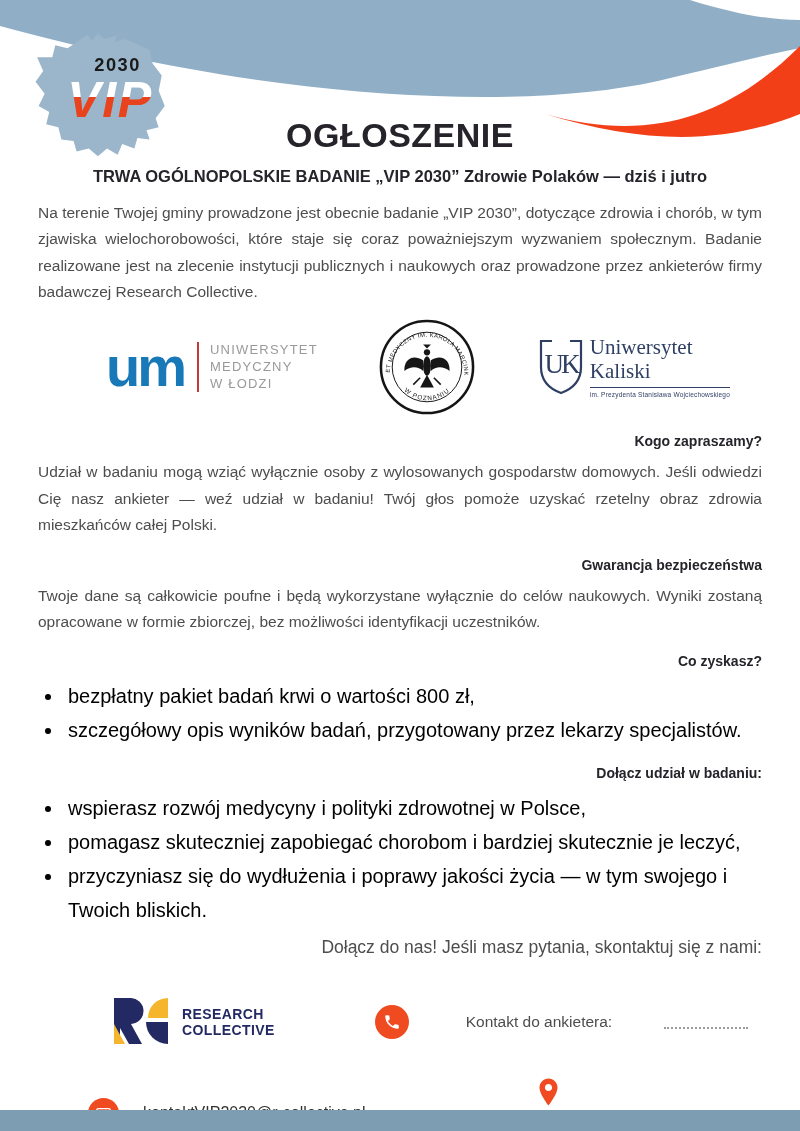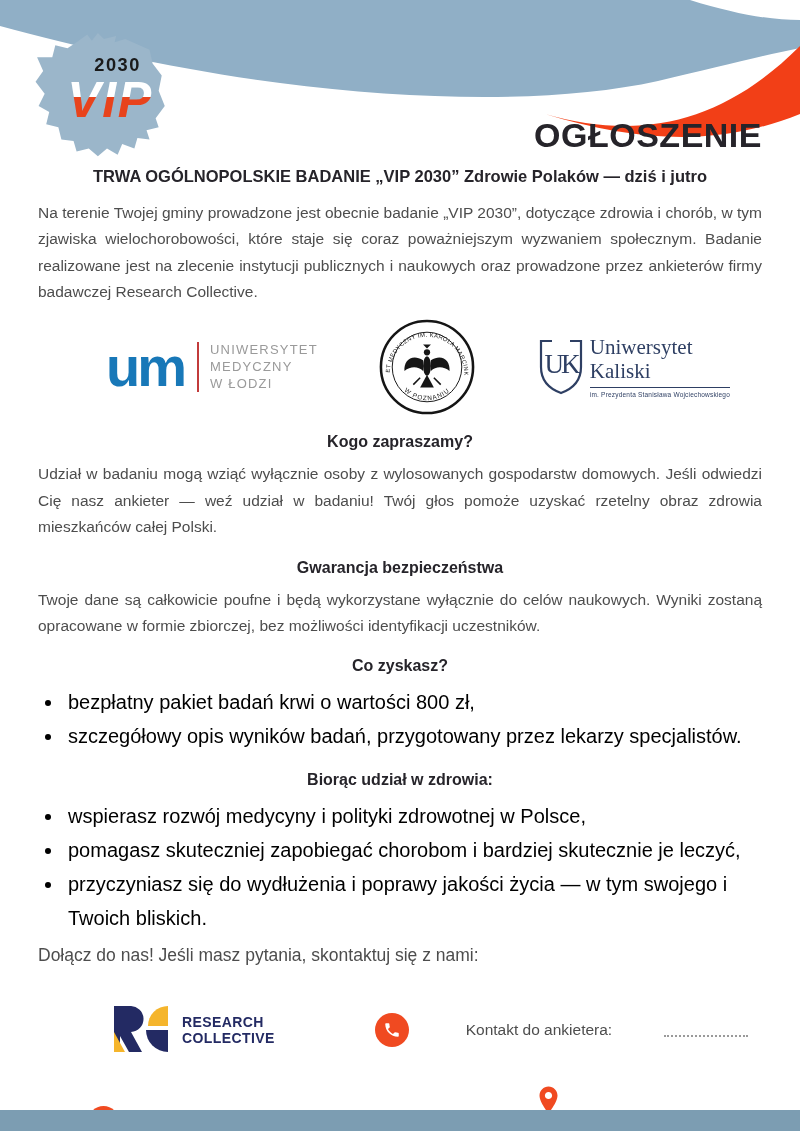--- a/index.html
+++ b/index.html
@@ -6,41 +6,41 @@
   .page{
     position:relative;width:800px;height:1131px;margin:0 auto;background:#fff;
     overflow:hidden;font-family:"Liberation Sans",sans-serif;color:#4a4a4a;
   }
   
   .hdr-svg{position:absolute;top:0;left:0;display:block;}
   .vip-logo{position:absolute;top:30px;left:26px;width:162px;height:152px;}
   .footer-bar{position:absolute;left:0;bottom:0;width:800px;height:21px;background:#7c9db2;}
   
   .main{position:relative;padding:0 38px;}
-  .title{padding-top:116px;margin:0;text-align:right;font-size:34px;font-weight:bold;
+  .title{padding-top:116px;margin:0;text-align:center;font-size:34px;font-weight:bold;
          letter-spacing:.5px;color:#26242a;line-height:1.15;}
   .subtitle{margin:12px 0 0;text-align:center;font-size:16.5px;font-weight:bold;color:#26242a;}
   .body-p{margin:14px 0 0;font-size:15.5px;line-height:1.7;text-align:justify;color:#4d4d4d;}
   
   .logos-row{margin:14px 32px 0;height:96px;display:flex;align-items:center;justify-content:space-between;}
   .um-logo{display:flex;align-items:center;margin-left:36px;}
   .um-mark{font-size:56px;font-weight:bold;color:#1878b8;letter-spacing:-3px;line-height:.8;}
   .um-divider{width:2px;height:50px;background:#c23b3b;margin:0 11px 0 13px;}
   .um-text{font-size:13px;color:#9a9a9a;letter-spacing:1.2px;line-height:1.3;}
   .uk-logo{display:flex;align-items:center;gap:4px;}
   .uk-text .uk-name{font-family:"Liberation Serif",serif;font-size:21px;color:#2e3f63;line-height:1.12;}
   .uk-rule{border:0;border-top:1px solid #2e3f63;margin:4px 0 3px;}
   .uk-tagline{font-size:6.5px;color:#2e3f63;letter-spacing:.2px;}
   
-  .sec-h{margin:18px 0 0;text-align:center;font-size:16px;font-weight:bold;color:#26242a;}
+  .sec-h{margin:18px 0 0;text-align:right;font-size:14px;font-weight:bold;color:#26242a;}
   .sec-p{margin:10px 0 0;font-size:15.5px;line-height:1.7;text-align:justify;color:#4d4d4d;}
   .sec-list{margin:10px 0 0;padding-left:26px;font-size:20px;line-height:1.7;color:#000000;}
   .sec-list li{padding-left:4px;}
   .cta1{margin:22px 0 0;text-align:center;font-size:17px;font-weight:bold;color:#26242a;}
-  .cta2{margin:10px 0 0;text-align:left;font-size:17.5px;color:#4d4d4d;}
+  .cta2{margin:10px 0 0;text-align:right;font-size:17.5px;color:#4d4d4d;}
   
   .contact-row{margin:40px 14px 0;display:flex;align-items:center;gap:44px;}
   .rc-logo{display:flex;align-items:center;gap:10px;margin-left:62px;}
   .rc-text{font-size:14px;font-weight:bold;color:#232a63;letter-spacing:.4px;line-height:1.15;}
   .icon-circle{width:34px;height:34px;border-radius:50%;background:#f04a21;display:flex;
                align-items:center;justify-content:center;flex:0 0 auto;}
   .phone-wrap{margin-left:56px;margin-right:13px;}
   .contact-label{font-size:15.5px;color:#4d4d4d;white-space:nowrap;}
   .dotline{flex:1;height:1px;border-bottom:2px dotted #9a9a9a;margin-left:8px;transform:translateY(5px);}
   
@@ -135,21 +135,21 @@
 
     <h2 class="sec-h">Gwarancja bezpieczeństwa</h2>
     <p class="sec-p">Twoje dane są całkowicie poufne i będą wykorzystane wyłącznie do celów naukowych. Wyniki zostaną opracowane w formie zbiorczej, bez możliwości identyfikacji uczestników.</p>
 
     <h2 class="sec-h">Co zyskasz?</h2>
     <ul class="sec-list">
       <li>bezpłatny pakiet badań krwi o wartości 800 zł,</li>
       <li>szczegółowy opis wyników badań, przygotowany przez lekarzy specjalistów.</li>
     </ul>
 
-    <h2 class="sec-h">Biorąc udział w zdrowia:</h2>
+    <h2 class="sec-h">Dołącz udział w badaniu:</h2>
     <ul class="sec-list">
       <li>wspierasz rozwój medycyny i polityki zdrowotnej w Polsce,</li>
       <li>pomagasz skuteczniej zapobiegać chorobom i bardziej skutecznie je leczyć,</li>
       <li>przyczyniasz się do wydłużenia i poprawy jakości życia — w tym swojego i Twoich bliskich.</li>
     </ul>
 
     <p class="cta2">Dołącz do nas! Jeśli masz pytania, skontaktuj się z nami:</p>
 
     <div class="contact-row">
       <div class="rc-logo">

